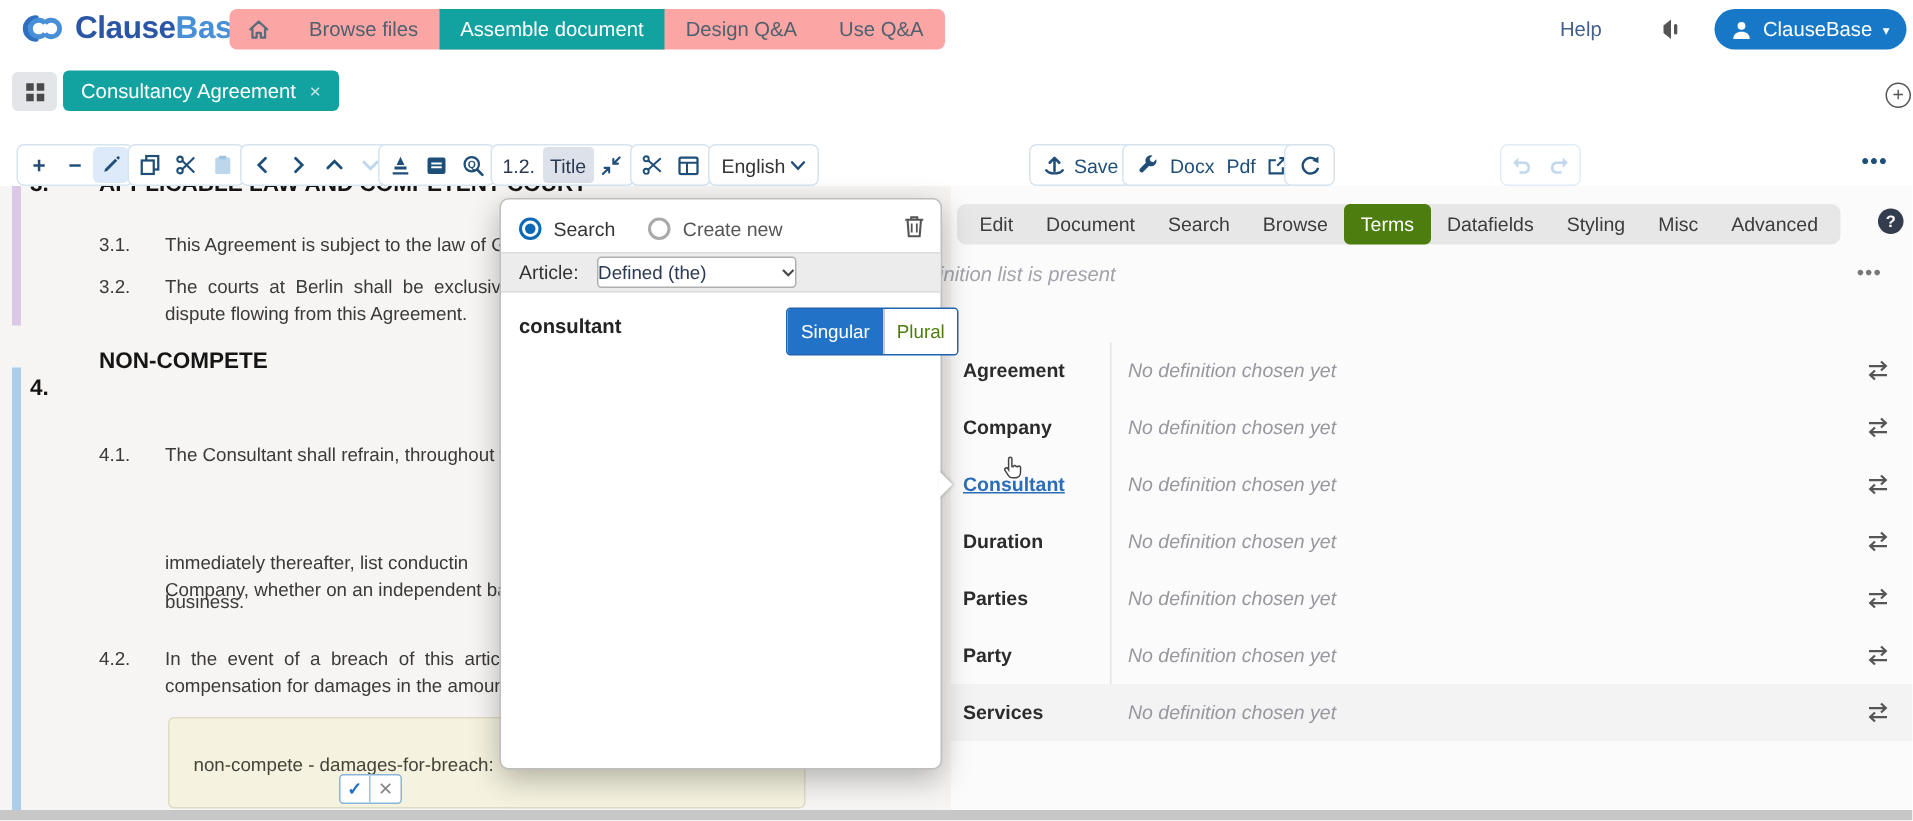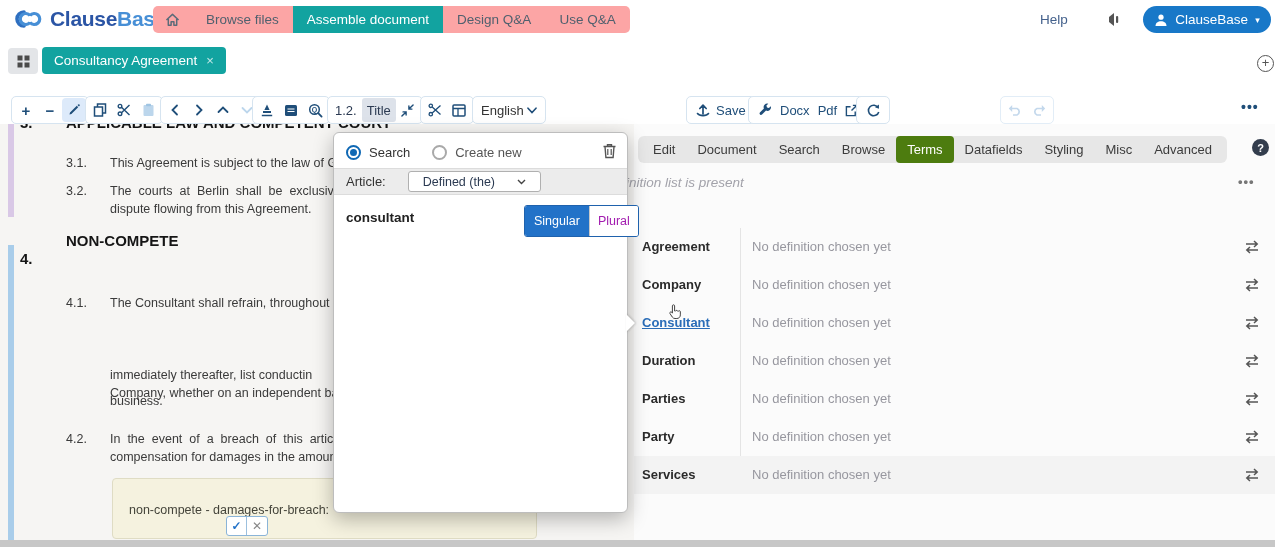--- a/index.html
+++ b/index.html
@@ -59,39 +59,39 @@
   .rpanel { left:634px; top:124px; width:641px; height:416px; background:#fbfbfb; }
   .rtabs { left:638px; top:136px; height:27px; background:#e7e7e7; border-radius:6px; display:flex; align-items:center; font-size:13px; color:#3c3c3c; padding:0 4px; }
   .rtab { padding:0 11px; height:27px; display:flex; align-items:center; white-space:nowrap; }
   .rtab.active { background:#4d7c0f; color:#fff; border-radius:4px; height:27px; }
   .qmark { left:1252px; top:139px; width:17px; height:17px; background:#333d4d; border-radius:50%; color:#fff; font-size:11px; font-weight:bold; display:flex; align-items:center; justify-content:center; }
   .status { left:595px; top:175px; font-size:13.5px; font-style:italic; color:#a2a2aa; z-index:3; white-space:nowrap; }
   .ellipsis-panel { left:1238px; top:174px; color:#777; font-size:13px; letter-spacing:1px; font-weight:bold; }
   .termrow { position:absolute; left:634px; width:641px; height:38px; }
   .termrow .tname { position:absolute; left:8px; top:11px; font-size:13px; font-weight:bold; color:#2b2b2b; }
   .termrow .tname.link { color:#2a6db8; text-decoration:underline; font-weight:bold; }
-  .termrow .tval { position:absolute; left:118px; top:11px; font-size:13px; color:#97979f; }
+  .termrow .tval { position:absolute; left:118px; top:11px; font-size:13px; font-style:italic; color:#97979f; }
   .termrow .swap { position:absolute; right:14px; top:12px; }
   .termrow.shaded { background:#f3f3f3; }
   .coldivider { left:740px; top:228px; width:1px; height:266px; background:#e4e4e4; }
 
   
   .popup { left:333px; top:132px; width:295px; height:381px; background:#fff; border:1px solid #bdbdbd; border-radius:6px; box-shadow:0 6px 20px rgba(0,0,0,.28); z-index:20; }
   .popup .radiorow { position:absolute; left:12px; top:9px; right:12px; height:20px; display:flex; align-items:center; gap:8px; font-size:13px; color:#333; }
   .radio { width:15px; height:15px; border-radius:50%; border:2px solid #0f68b4; display:flex; align-items:center; justify-content:center; }
   .radio .dot { width:7px; height:7px; border-radius:50%; background:#0f68b4; }
   .radio.off { border-color:#a9a9a9; }
   .popup .trash { position:absolute; right:10px; top:10px; }
   .articlebar { position:absolute; left:0; top:35px; width:100%; height:27px; background:#ececec; border-top:1px solid #dcdcdc; border-bottom:1px solid #dcdcdc; display:flex; align-items:center; }
   .articlebar .lbl { font-size:13px; color:#333; margin-left:12px; }
-  .artselect { margin-left:22px; width:133px; height:21px; background:#fff; border:1px solid #b0b0b0; border-radius:3px; display:flex; align-items:center; justify-content:space-between; padding:0 14px; font-size:12.5px; color:#2b3a52; }
+  .artselect { margin-left:12px; width:133px; height:21px; background:#fff; border:1px solid #b0b0b0; border-radius:3px; display:flex; align-items:center; justify-content:space-between; padding:0 0; font-size:12.5px; color:#2b3a52; }
   .popup .term { position:absolute; left:12px; top:77px; font-size:13.5px; font-weight:bold; color:#222; }
   .sg-toggle { position:absolute; left:190px; top:72px; display:flex; height:32px; border:1px solid #1f62ad; border-radius:3px; overflow:hidden; font-size:12.5px; }
   .sg-toggle .sg { background:#2272c8; color:#fff; display:flex; align-items:center; padding:0 9px; }
-  .sg-toggle .pl { background:#fff; color:#a21caf; display:flex; align-items:center; padding:0 8px; border-left:1px solid #c9c9c9; }
+  .sg-toggle .pl { background:#fff; color:#4d7c0f; display:flex; align-items:center; padding:0 8px; border-left:1px solid #c9c9c9; }
   .popup-arrow { position:absolute; right:-8px; top:181px; width:0; height:0; border-top:9px solid transparent; border-bottom:9px solid transparent; border-left:9px solid #fff; filter:drop-shadow(1px 0 1px rgba(0,0,0,.2)); }
 
   .bottomstrip { left:0; top:540px; width:1275px; height:7px; background:#c7c7c7; }
   .cursor-hand { left:668px; top:303px; z-index:30; }
 </style>
 </head>
 <body>
 
 <div class="abs topbar">
   <div class="abs logo">

